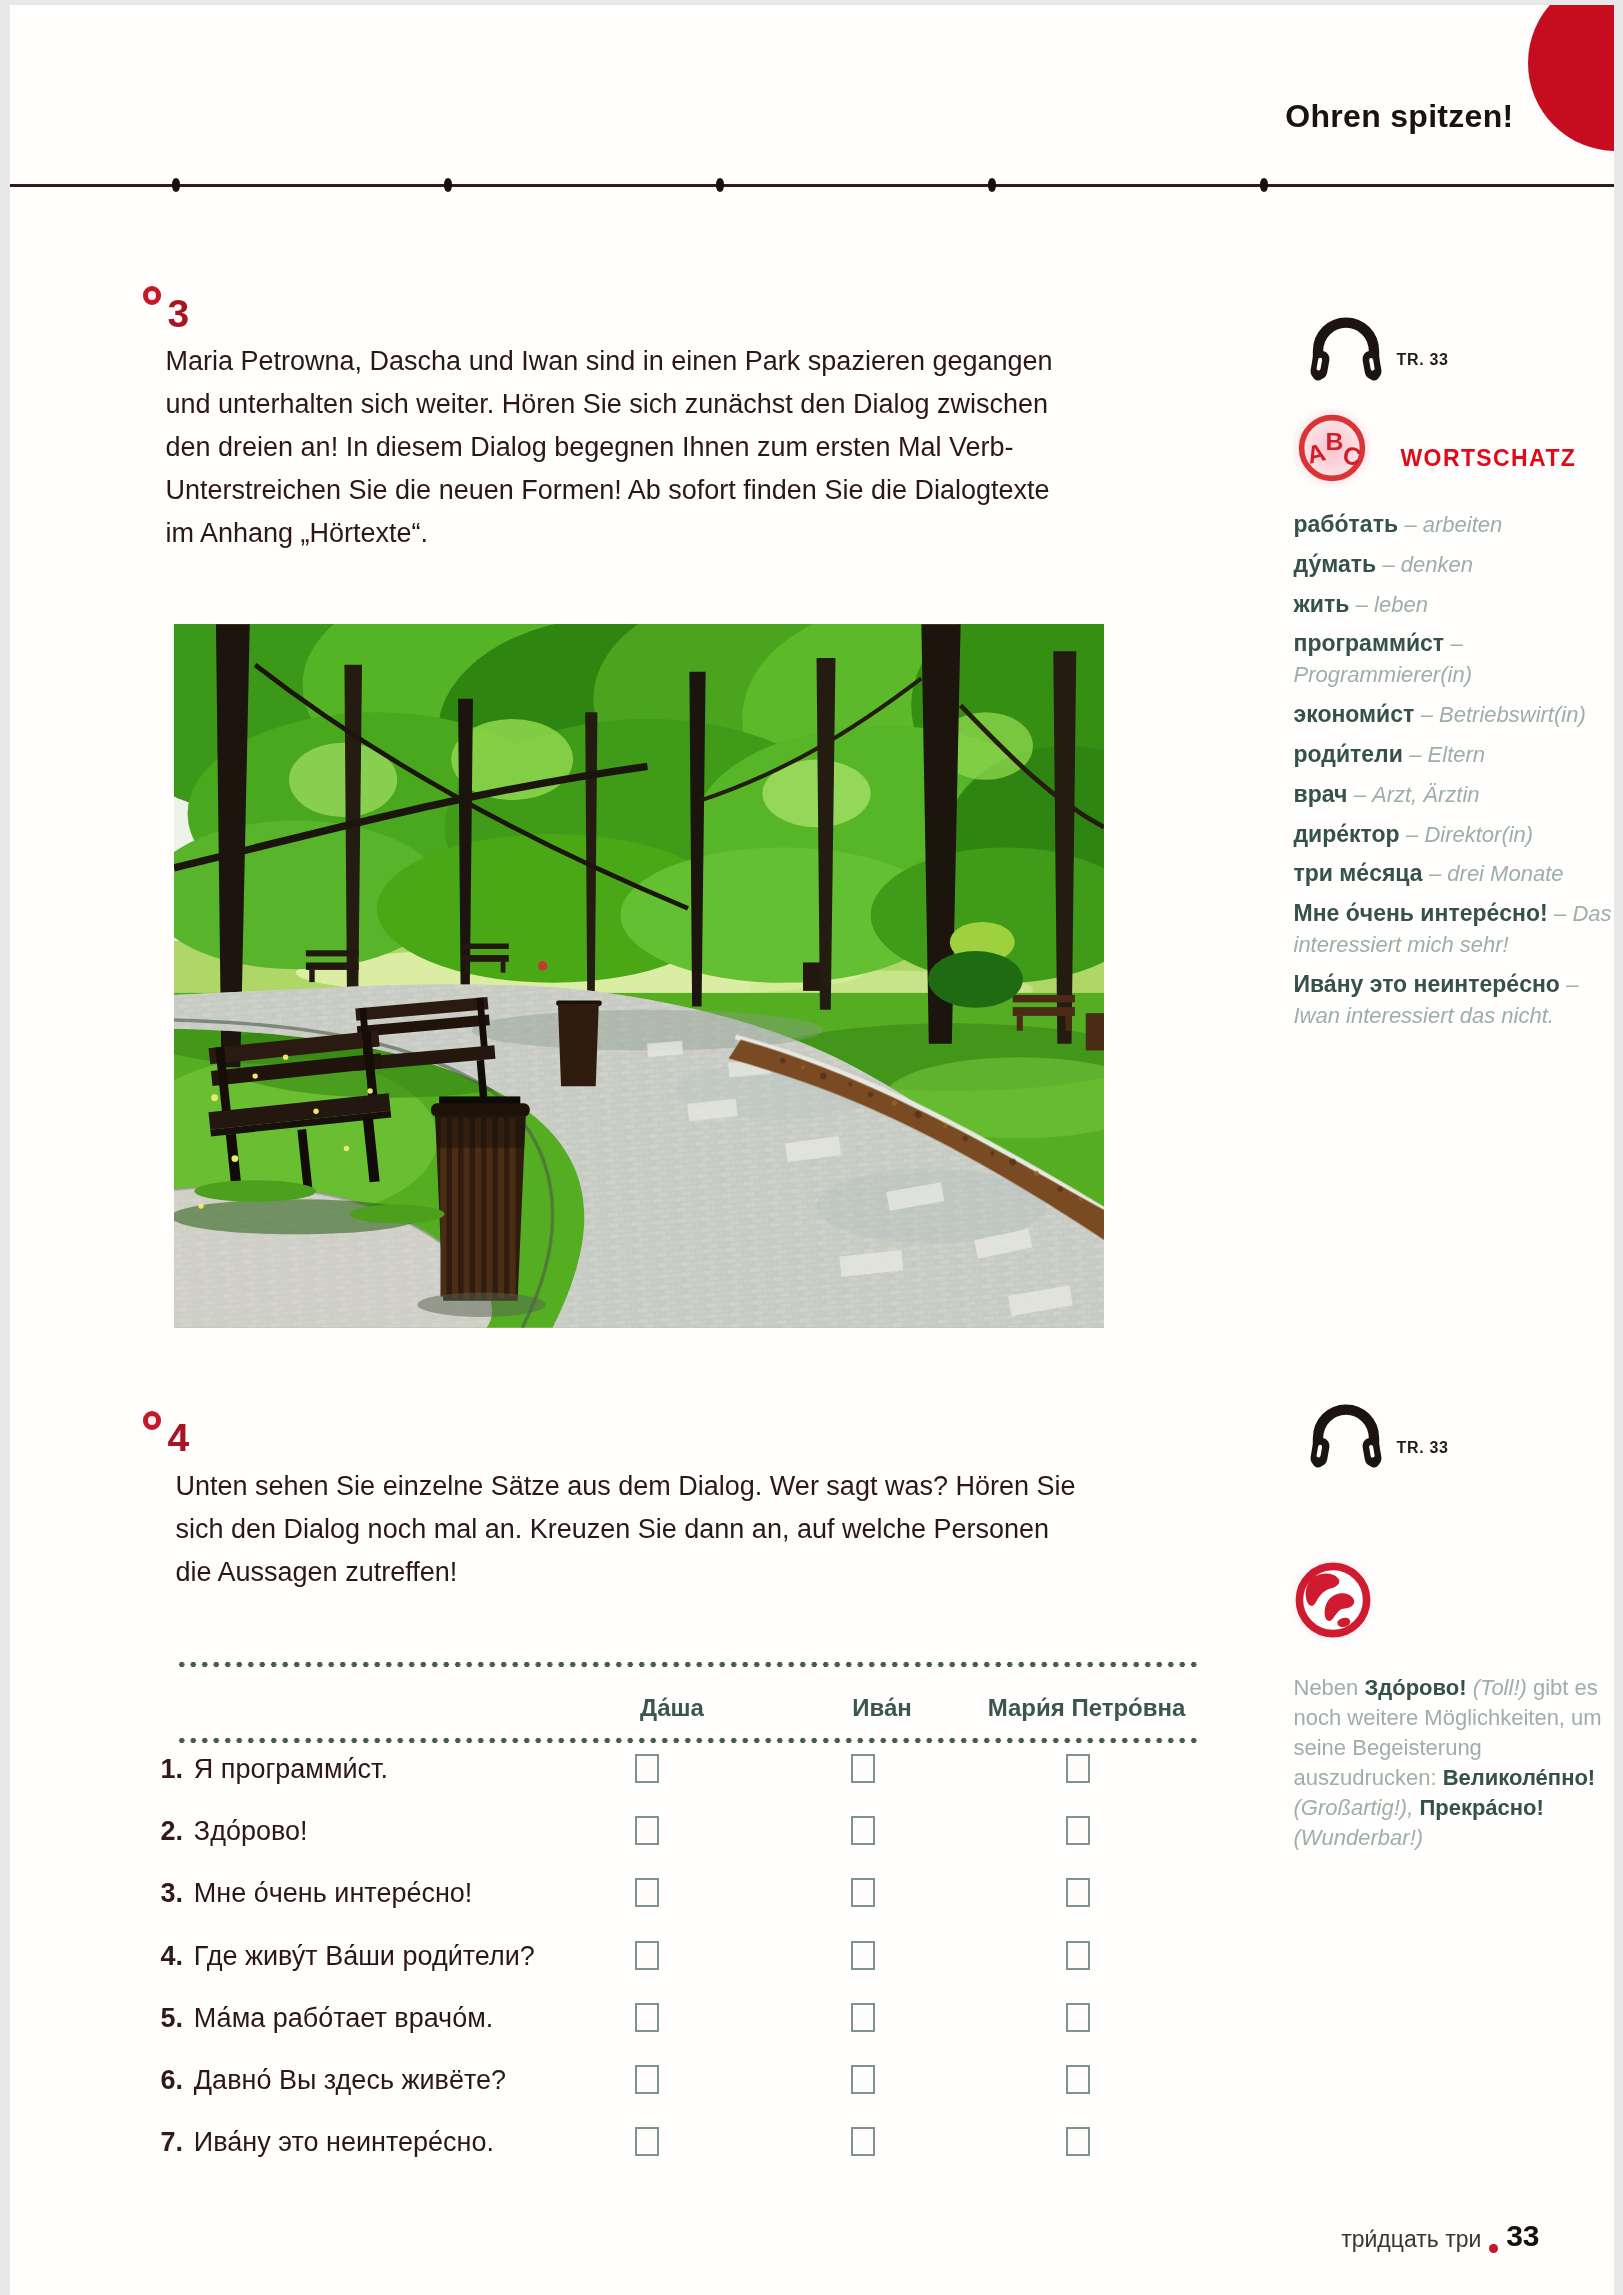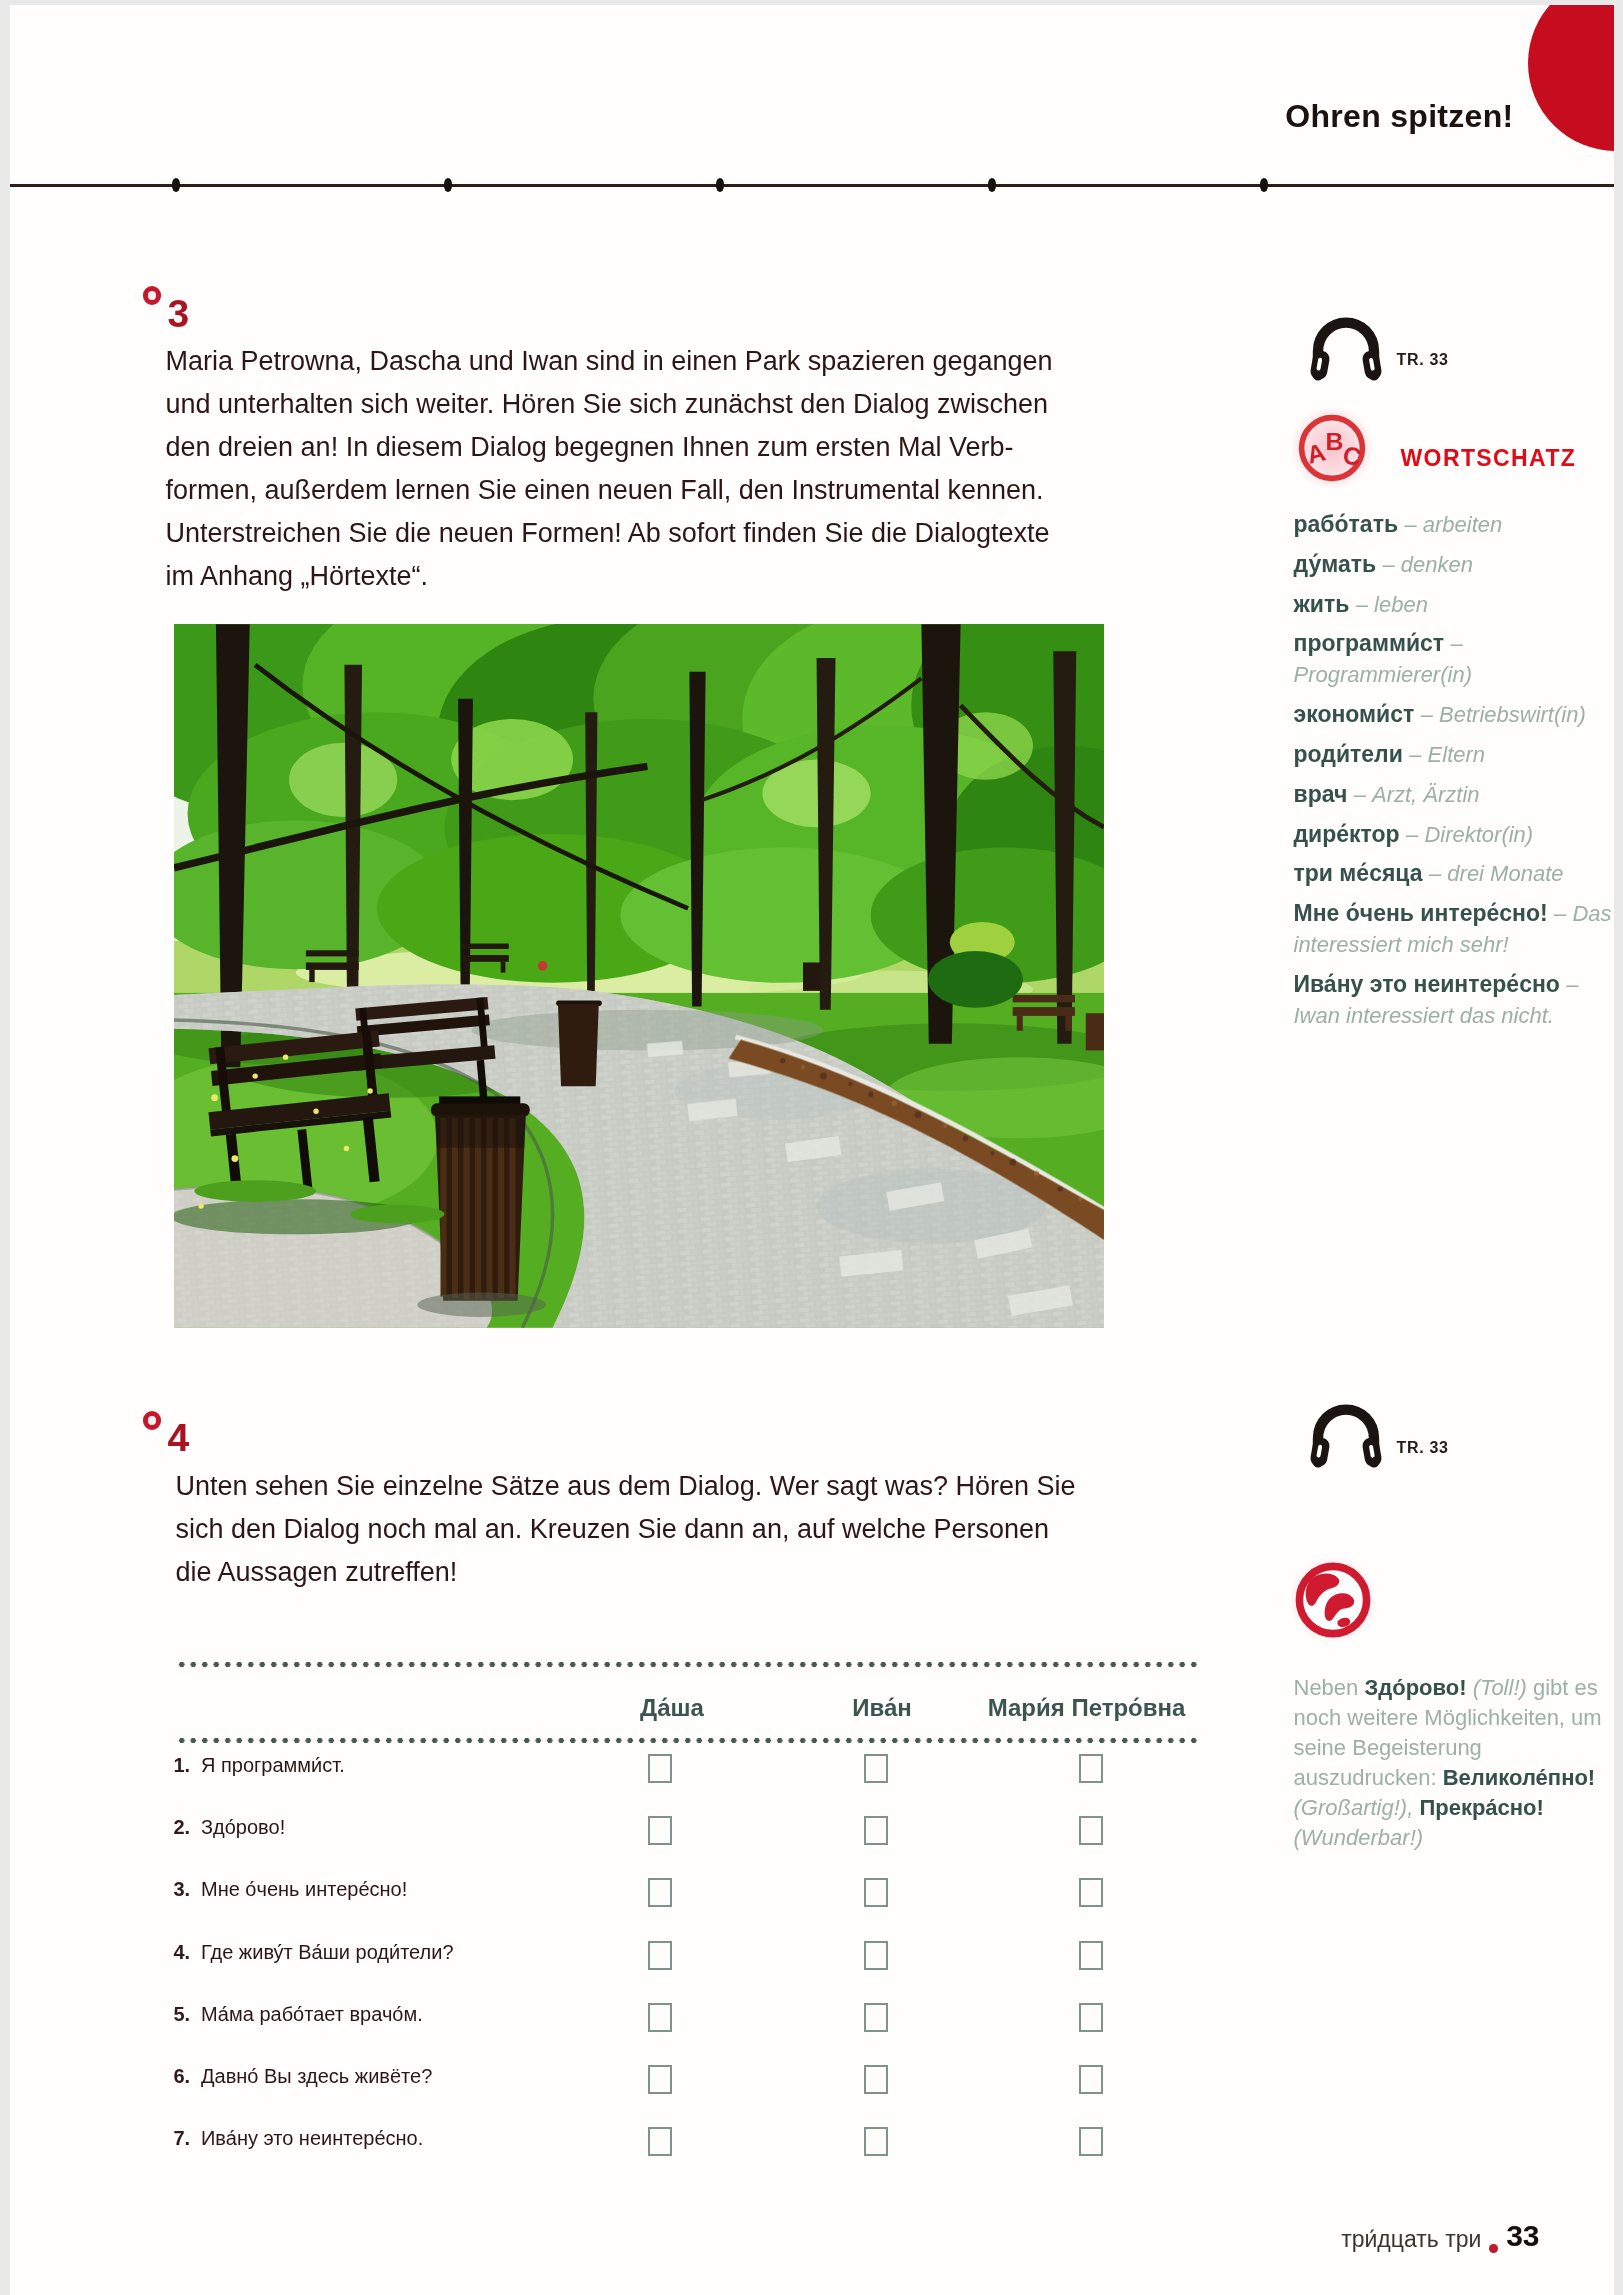--- a/index.html
+++ b/index.html
@@ -37,21 +37,21 @@
   .globe-wrap{position:absolute; width:84px; height:84px;
     background:radial-gradient(circle, rgba(242,120,140,.4) 0%, rgba(242,120,140,.15) 55%, rgba(242,120,140,0) 75%);}
   .note{position:absolute; left:1284px; top:1668px; width:323px; font-size:22px; line-height:30px; color:#9cafa9;}
   .note .ru{font-weight:bold; color:#35514a; font-style:normal;}
   .note .it{font-style:italic;}
   
   .dotline{position:absolute; left:166px; width:1024px; height:6.8px;
     background-image:radial-gradient(circle, #455b51 2.4px, rgba(0,0,0,0) 2.8px);
     background-size:11.5px 6.8px; background-repeat:repeat-x;}
   .thead-col{position:absolute; top:1689px; font-weight:bold; font-size:24px; color:#3c564f; text-align:center;}
-  .trow{position:absolute; left:164px; width:1024px; height:43px; font-size:20px; color:#2d1716;}
+  .trow{position:absolute; left:151px; width:1024px; height:43px; font-size:27px; color:#2d1716;}
   .trow .num{font-weight:bold; color:#321a1a; margin-right:10.8px;}
   .cb{position:absolute; top:0; width:20px; height:25px; border:2px solid #7e938d; background:#fffdfb;}
   
   .footer{position:absolute; right:74px; top:2214px; display:flex; align-items:flex-end;}
   .footer .fword{font-size:23px; color:#3b3530;}
   .footer .fdot{width:8.8px; height:8.8px; border-radius:50%; background:#c5182b; margin:0 8px;}
   .footer .fnum{font-size:30px; font-weight:bold; color:#15100d;}
 </style>
 </head>
 <body>
@@ -68,21 +68,20 @@
       <span class="rule-dot" style="left: 978px;"></span>
       <span class="rule-dot" style="left: 1250px;"></span>
     </div>
 
   <span class="bullet" style="left:133px; top:281px;"></span>
   <div class="ex-num" style="left:158px; top:287px;">3</div>
   <div class="para" style="left:156px; top:335px;" id="ex3-text">
       <div class="pline">Maria Petrowna, Dascha und Iwan sind in einen Park spazieren gegangen</div>
       <div class="pline">und unterhalten sich weiter. Hören Sie sich zunächst den Dialog zwischen</div>
       <div class="pline">den dreien an! In diesem Dialog begegnen Ihnen zum ersten Mal Verb-</div>
-      <div class="pline">formen, außerdem lernen Sie einen neuen Fall, den Instrumental kennen.</div>
       <div class="pline">Unterstreichen Sie die neuen Formen! Ab sofort finden Sie die Dialogtexte</div>
       <div class="pline">im Anhang „Hörtexte“.</div>
     </div>
 
   <div class="photo">
     <svg width="930" height="704" viewBox="0 0 1375 1040">
       <defs>
         <pattern id="cobble" width="34" height="16" patternUnits="userSpaceOnUse" patternTransform="rotate(-4)">
           <rect width="34" height="16" fill="#c6cac2"></rect>
           <rect x="1" y="1" width="15" height="6" rx="2" fill="#d3d7d0"></rect>

